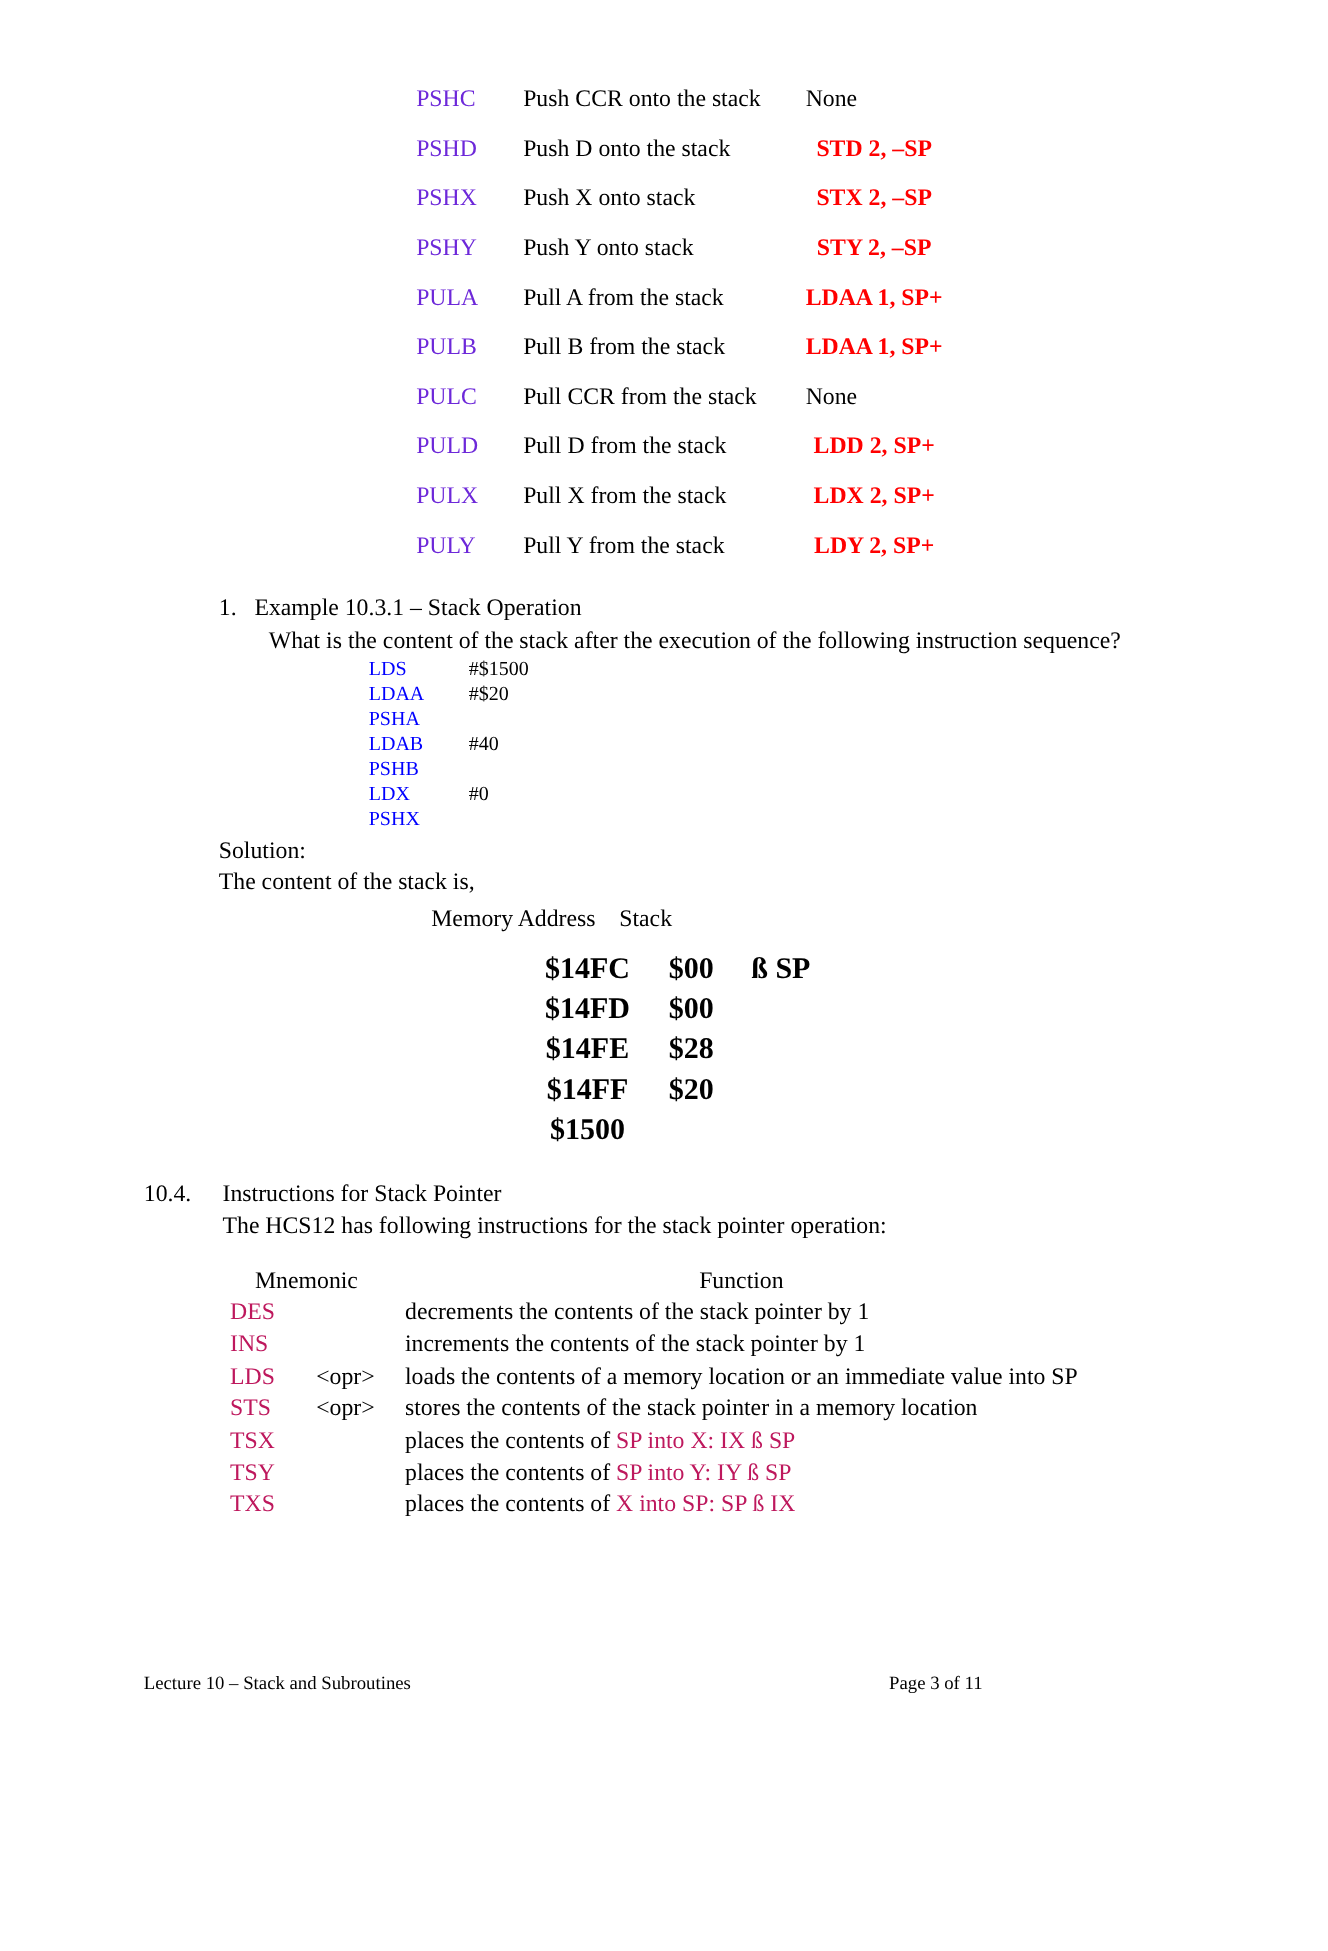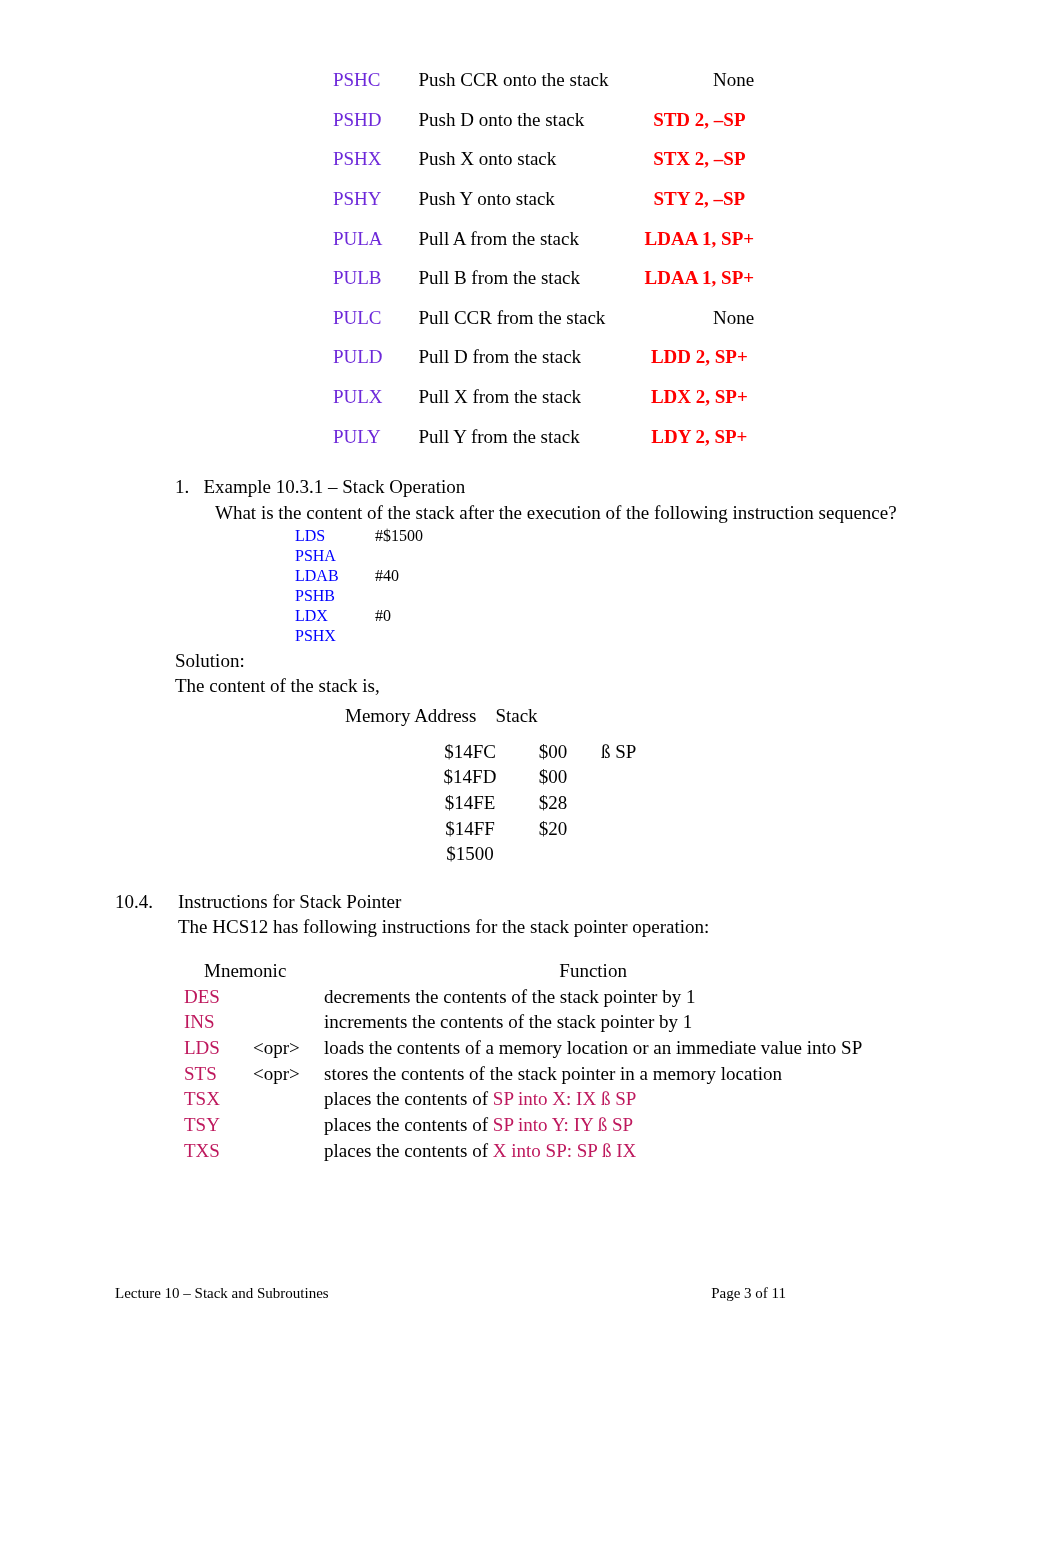--- a/index.html
+++ b/index.html
@@ -18,42 +18,43 @@
   table.stacktbl {
     border-collapse: collapse;
     margin: 0 auto 18px auto;
   }
   table.stacktbl td {
     padding: 7px 18px;
     vertical-align: middle;
   }
   table.stacktbl td.mn { color: #6d28d9; }
   table.stacktbl td.eq { color: #ff0000; text-align: center; white-space: nowrap; font-weight: bold; }
-  table.stacktbl td.none { text-align: right; }
+  table.stacktbl td.none { text-align: left; }
   .ex-row { padding-left: 60px; }
   .code {
     font-size: 16px;
     padding-left: 180px;
     line-height: 1.25;
   }
   .code div span.mn { color: #0000ff; display: inline-block; width: 80px; }
   .mem-head {
     padding-left: 230px;
     margin-top: 4px;
     margin-bottom: 10px;
   }
   table.memtbl {
     border-collapse: collapse;
     margin-left: 310px;
     margin-bottom: 22px;
   }
   table.memtbl td {
     padding: 0 10px;
     text-align: right;
-    font-size: 19px;
+    font-size: 24px;
+    font-weight: bold;
   }
   table.memtbl td.addr { text-align: center; min-width: 70px;}
   table.memtbl td.val { text-align: center; min-width: 56px;}
   table.memtbl td.sp { text-align: left; min-width: 60px;}
   .sec104 { display: flex; }
   .sec104 .num { width: 63px; }
   .inst-head { padding-left: 63px; margin-bottom: 4px; }
   table.mnemtbl { border-collapse: collapse; margin-left: 63px; }
   table.mnemtbl td { padding: 0 6px; vertical-align: top; }
   table.mnemtbl td.mn { color: #be185d; min-width: 52px; }
@@ -129,20 +130,21 @@
 </table>
 
 <div class="ex-row">
   <span>1.</span>&nbsp;&nbsp;
   <span>Example 10.3.1 – Stack Operation</span>
 </div>
 <div style="padding-left:100px;">What is the content of the stack after the execution of the following instruction sequence?</div>
 
 <div class="code" id="example-code">
     <div><span class="mn">LDS</span><span>#$1500</span></div>
+    <div><span class="mn">LDAA</span><span>#$20</span></div>
     <div><span class="mn">PSHA</span><span></span></div>
     <div><span class="mn">LDAB</span><span>#40</span></div>
     <div><span class="mn">PSHB</span><span></span></div>
     <div><span class="mn">LDX</span><span>#0</span></div>
     <div><span class="mn">PSHX</span><span></span></div>
   </div>
 
 <div style="padding-left:60px; margin-top:2px;">Solution:</div>
 <div style="padding-left:60px;">The content of the stack is,</div>
 

